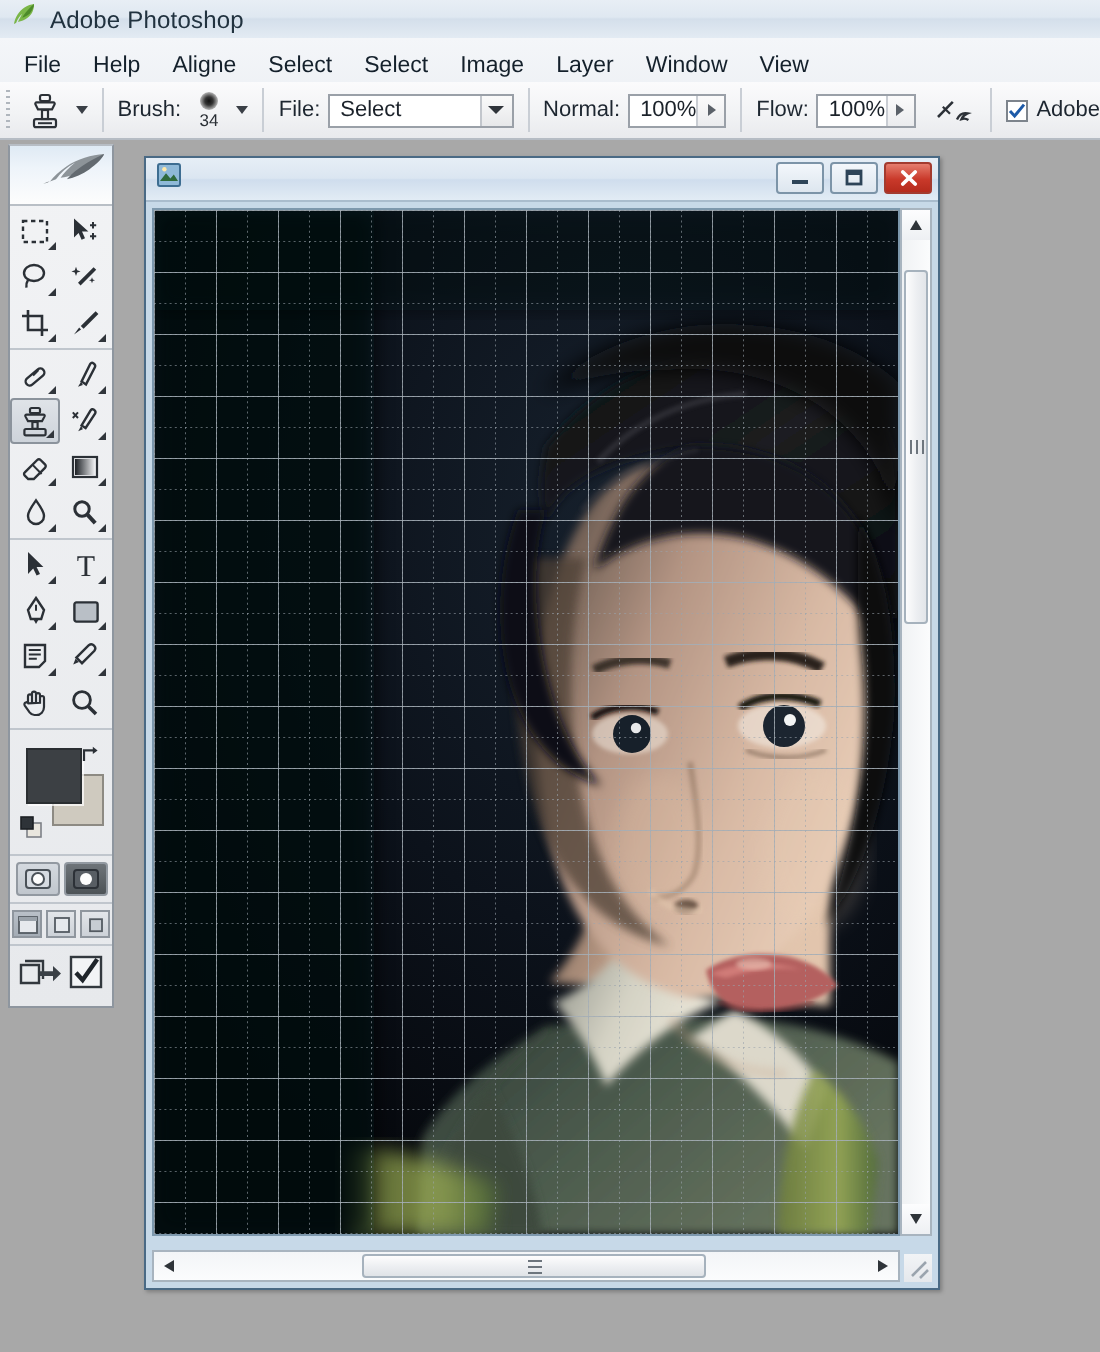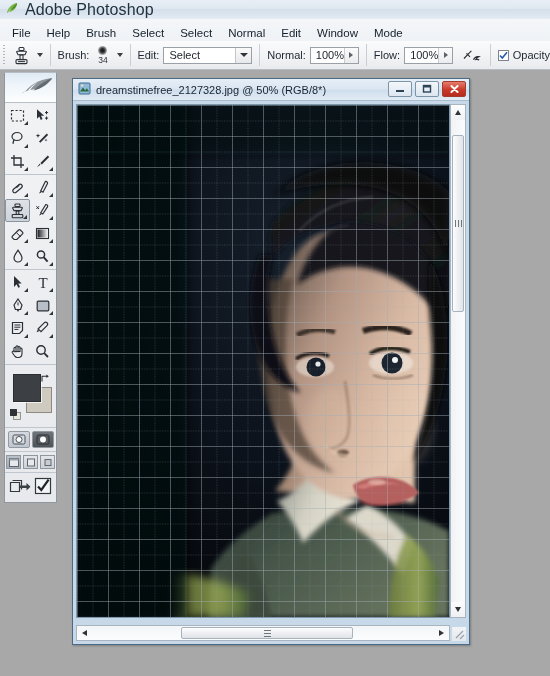--- a/index.html
+++ b/index.html
@@ -12,21 +12,21 @@
   }
   
   #app-titlebar{
     position:absolute;left:0;top:0;width:550px;height:19px;
     background:linear-gradient(to bottom,#e8eef5 0%,#dfe8f1 45%,#d4dfeb 50%,#e3ebf3 100%);
     border-bottom:1px solid #b9c5d2;
     display:flex;align-items:center;
   }
   #app-titlebar .ficon{margin-left:5px;margin-right:6px;display:block;}
   #app-title-text{
-    font-size:16px;color:#21323f;letter-spacing:.1px;
+    font-size:12px;color:#21323f;letter-spacing:.1px;
   }
   
   #menubar{
     position:absolute;left:0;top:19px;width:550px;height:28px;
     background:linear-gradient(to bottom,#f4f6f9 0%,#eef1f5 100%);
     border-bottom:1px solid #c6ccd4;
     display:flex;align-items:center;padding-left:4px;box-sizing:border-box;
   }
   .menu-item{
     font-size:11.5px;color:#14202b;padding:2px 8px;cursor:default;white-space:nowrap;
@@ -229,27 +229,27 @@
       <path d="M12 2c-1.6 1.4-3.6 3.4-5.2 5.6l-.7 1.3c1.4-.4 2.8-1.2 3.9-2.3C11 5.3 12 3.6 12 2z" fill="#4d8a2a"></path>
       <path d="M3.1 11.4 2 12l.5-.3z" fill="#555"></path>
     </svg>
   </span>
   <span id="app-title-text">Adobe Photoshop</span>
 </div>
 
 <div id="menubar">
   <div class="menu-item">File</div>
   <div class="menu-item">Help</div>
-  <div class="menu-item">Brush</div>
+  <div class="menu-item">Aligne</div>
   <div class="menu-item">Select</div>
   <div class="menu-item">Select</div>
-  <div class="menu-item">Normal</div>
-  <div class="menu-item">Edit</div>
+  <div class="menu-item">Image</div>
+  <div class="menu-item">Layer</div>
   <div class="menu-item">Window</div>
-  <div class="menu-item">Mode</div>
+  <div class="menu-item">View</div>
 </div>
 
 <div id="optionsbar">
   <div class="opt-grip"></div>
 
   <div class="tool-btn">
     <svg width="17" height="19" viewBox="0 0 17 19">
       <rect x="6" y="1.5" width="5" height="3" rx="1" fill="none" stroke="#2c3137" stroke-width="1.1"></rect>
       <path d="M4.3 5.2h8.4c.5 0 .8.5.6.9l-1.3 2.6H5l-1.3-2.6c-.2-.4.1-.9.6-.9z" fill="none" stroke="#2c3137" stroke-width="1.1"></path>
       <rect x="7" y="9" width="3" height="4.5" fill="none" stroke="#2c3137" stroke-width="1.1"></rect>
@@ -263,21 +263,21 @@
 
   <span class="opt-label">Brush:</span>
   <div class="brush-preview">
     <span class="brush-dot"></span>
     <span class="brush-num">34</span>
   </div>
   <div class="tri-down"></div>
 
   <div class="opt-sep"></div>
 
-  <span class="opt-label">Edit:</span>
+  <span class="opt-label">File:</span>
   <div class="combo" style="width:102px">
     <span class="cval">Select</span>
     <span class="carrow">
       <span style="width:0;height:0;border-left:4px solid transparent;border-right:4px solid transparent;border-top:4.5px solid #2f343a;display:block;"></span>
     </span>
   </div>
 
   <div class="opt-sep"></div>
 
   <span class="opt-label">Normal:</span>
@@ -308,21 +308,21 @@
   </div>
 
   <div class="opt-sep"></div>
 
   <div style="display:flex;align-items:center;">
     <span class="chk">
       <svg width="9" height="9" viewBox="0 0 9 9">
           <path d="M1 4.5 3.3 7 8 1.3" stroke="#1d5aa8" stroke-width="1.5" fill="none"></path>
         </svg>
     </span>
-    <span class="opt-label" style="margin-right:0">Opacity</span>
+    <span class="opt-label" style="margin-right:0">Adobe</span>
   </div>
 </div>
 
 <div id="toolbox">
 
   <div id="toolbox-header">
     <span>
       <svg width="46" height="22" viewBox="0 0 46 22">
         <path d="M44 3c-6 .4-13.5 2.6-18.8 6.2-3.6 2.4-6.4 5-8.2 7.6l3-1.2c2.3-3.2 5.6-6.1 9.6-8.3-3.3 2.6-5.8 5.4-7.3 7.6 4.6-.6 9.6-2.4 13.6-5.2C40.9 6.7 43.6 4.9 44 3z" fill="#8d9499"></path>
         <path d="M44 3c-4.7 2-11.6 6-16.3 10.2l-2.3 2.4c3.9-.8 8-2.6 11.2-4.9C40.4 8 43.4 5 44 3z" fill="#636a70"></path>
@@ -587,21 +587,20 @@
 <div id="docwin">
 
   <div id="doc-titlebar">
     <span id="doc-icon">
       <svg width="13" height="13" viewBox="0 0 13 13">
         <rect x="1" y="1" width="11" height="11" rx="1" fill="#8fb9d8" stroke="#3d6d91" stroke-width="1"></rect>
         <path d="M2 9.5 5 5.6l2.2 2.6 1.7-2 2.1 3.3z" fill="#2f6a3c"></path>
         <circle cx="4.2" cy="3.6" r="1.1" fill="#ffe9a8"></circle>
       </svg>
     </span>
-    <span id="doc-title-text">dreamstimefree_2127328.jpg @ 50% (RGB/8*)</span>
     <div id="doc-winbtns">
       <div class="wbtn">
         <svg width="12" height="8" viewBox="0 0 12 8">
             <rect x="2" y="5" width="8" height="2" fill="#2d4458"></rect>
           </svg>
       </div>
       <div class="wbtn">
         <svg width="12" height="10" viewBox="0 0 12 10">
             <rect x="2.5" y="1.5" width="7" height="6.5" fill="none" stroke="#2d4458" stroke-width="1.4"></rect>
             <rect x="2.5" y="1.5" width="7" height="2" fill="#2d4458"></rect>

